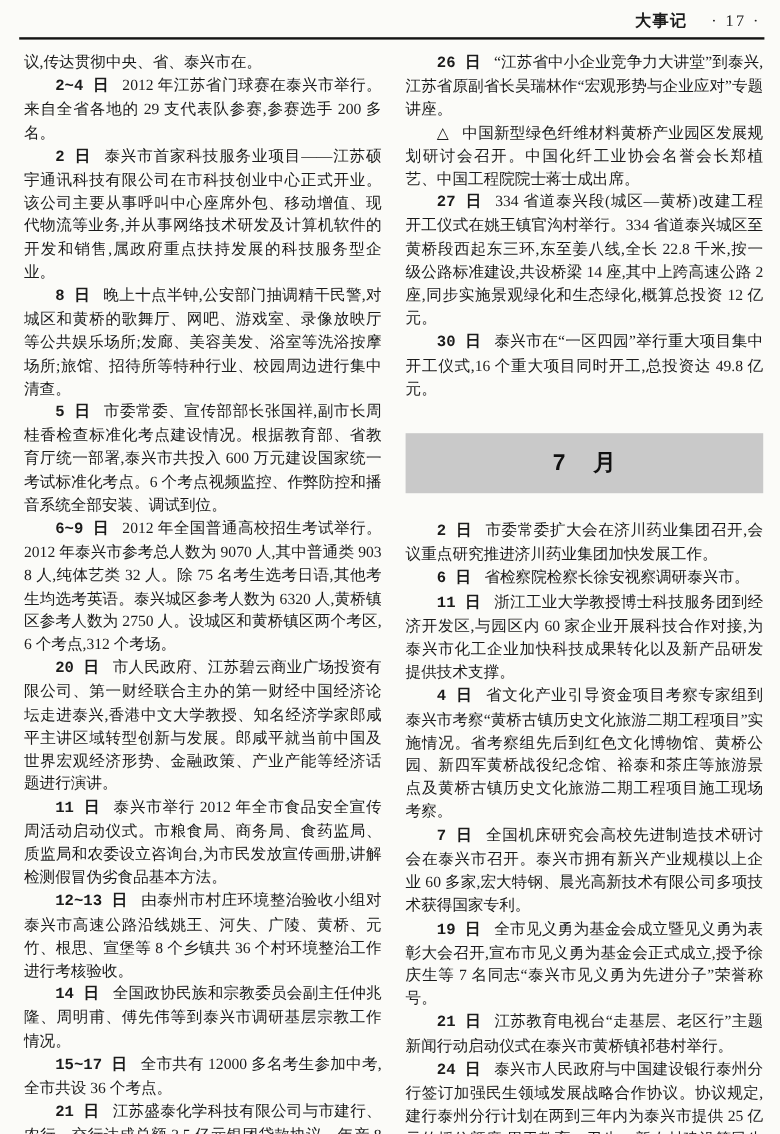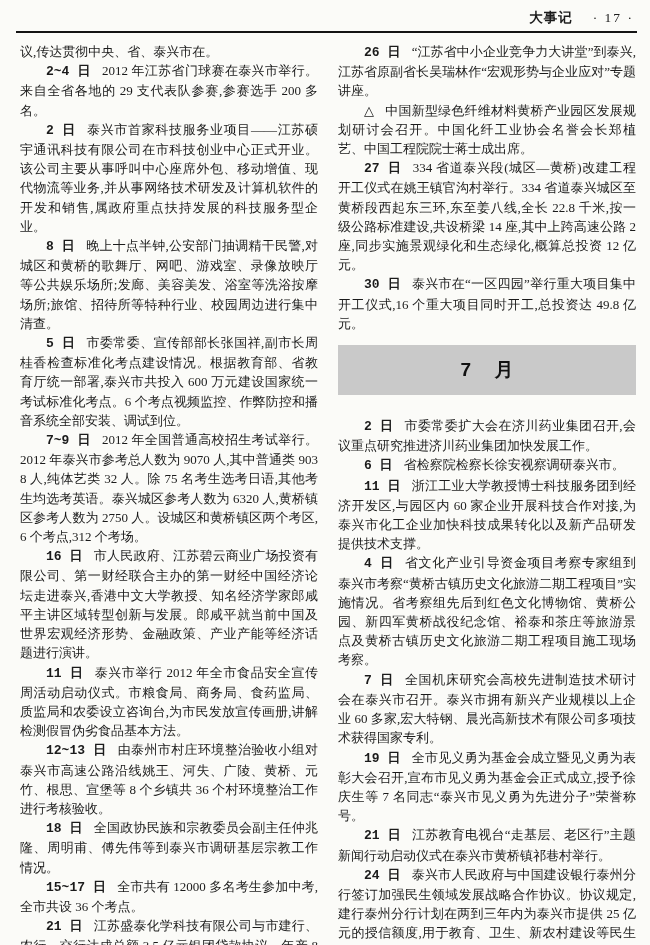--- a/index.html
+++ b/index.html
@@ -51,21 +51,21 @@
     margin-right:0.85em;
     white-space:nowrap;
   }
   .marker.plain{
     font-weight:normal;
     font-family:inherit;
   }
   .month-box{
     background:#c9c9c9;
     height:50px;
-    margin:12px 0 21px 0;
+    margin:28px 0 21px 0;
     display:flex;align-items:center;justify-content:center;
     font-family:"Liberation Sans","DejaVu Sans",sans-serif;
     font-weight:bold;
     font-size:19px;
     color:#111;
     word-spacing:18px;
   }
 </style>
 </head>
 <body>
@@ -76,25 +76,25 @@
     <span class="pageno">· 17 ·</span>
   </div>
   <div class="rule"></div>
   <div class="columns">
     <div class="col" id="left-column">
         <p class="para flush">议,传达贯彻中央、省、泰兴市在。</p>
         <p class="para"><span class="marker">2~4 日</span>2012 年江苏省门球赛在泰兴市举行。来自全省各地的 29 支代表队参赛,参赛选手 200 多名。</p>
         <p class="para"><span class="marker">2 日</span>泰兴市首家科技服务业项目——江苏硕宇通讯科技有限公司在市科技创业中心正式开业。该公司主要从事呼叫中心座席外包、移动增值、现代物流等业务,并从事网络技术研发及计算机软件的开发和销售,属政府重点扶持发展的科技服务型企业。</p>
         <p class="para"><span class="marker">8 日</span>晚上十点半钟,公安部门抽调精干民警,对城区和黄桥的歌舞厅、网吧、游戏室、录像放映厅等公共娱乐场所;发廊、美容美发、浴室等洗浴按摩场所;旅馆、招待所等特种行业、校园周边进行集中清查。</p>
         <p class="para"><span class="marker">5 日</span>市委常委、宣传部部长张国祥,副市长周桂香检查标准化考点建设情况。根据教育部、省教育厅统一部署,泰兴市共投入 600 万元建设国家统一考试标准化考点。6 个考点视频监控、作弊防控和播音系统全部安装、调试到位。</p>
-        <p class="para"><span class="marker">7~9 日</span>2012 年全国普通高校招生考试举行。2012 年泰兴市参考总人数为 9070 人,其中普通类 9038 人,纯体艺类 32 人。除 75 名考生选考日语,其他考生均选考英语。泰兴城区参考人数为 6320 人,黄桥镇区参考人数为 2750 人。设城区和黄桥镇区两个考区,6 个考点,312 个考场。</p>
-        <p class="para"><span class="marker">16 日</span>市人民政府、江苏碧云商业广场投资有限公司、第一财经联合主办的第一财经中国经济论坛走进泰兴,香港中文大学教授、知名经济学家郎咸平主讲区域转型创新与发展。郎咸平就当前中国及世界宏观经济形势、金融政策、产业产能等经济话题进行演讲。</p>
+        <p class="para"><span class="marker">6~9 日</span>2012 年全国普通高校招生考试举行。2012 年泰兴市参考总人数为 9070 人,其中普通类 9038 人,纯体艺类 32 人。除 75 名考生选考日语,其他考生均选考英语。泰兴城区参考人数为 6320 人,黄桥镇区参考人数为 2750 人。设城区和黄桥镇区两个考区,6 个考点,312 个考场。</p>
+        <p class="para"><span class="marker">20 日</span>市人民政府、江苏碧云商业广场投资有限公司、第一财经联合主办的第一财经中国经济论坛走进泰兴,香港中文大学教授、知名经济学家郎咸平主讲区域转型创新与发展。郎咸平就当前中国及世界宏观经济形势、金融政策、产业产能等经济话题进行演讲。</p>
         <p class="para"><span class="marker">11 日</span>泰兴市举行 2012 年全市食品安全宣传周活动启动仪式。市粮食局、商务局、食药监局、质监局和农委设立咨询台,为市民发放宣传画册,讲解检测假冒伪劣食品基本方法。</p>
         <p class="para"><span class="marker">12~13 日</span>由泰州市村庄环境整治验收小组对泰兴市高速公路沿线姚王、河失、广陵、黄桥、元竹、根思、宣堡等 8 个乡镇共 36 个村环境整治工作进行考核验收。</p>
-        <p class="para"><span class="marker">18 日</span>全国政协民族和宗教委员会副主任仲兆隆、周明甫、傅先伟等到泰兴市调研基层宗教工作情况。</p>
+        <p class="para"><span class="marker">14 日</span>全国政协民族和宗教委员会副主任仲兆隆、周明甫、傅先伟等到泰兴市调研基层宗教工作情况。</p>
         <p class="para"><span class="marker">15~17 日</span>全市共有 12000 多名考生参加中考,全市共设 36 个考点。</p>
         <p class="para"><span class="marker">21 日</span>江苏盛泰化学科技有限公司与市建行、农行、交行达成总额 3.5 亿元银团贷款协议。年产 8 万吨天然脂肪醇和年产 12 万吨非离子表面活性剂,未来将达到年收入 80 亿元的产业规模。</p>
       </div>
     <div class="col">
       <div id="right-column-top">
           <p class="para"><span class="marker">26 日</span>“江苏省中小企业竞争力大讲堂”到泰兴,江苏省原副省长吴瑞林作“宏观形势与企业应对”专题讲座。</p>
           <p class="para"><span class="marker plain">△</span>中国新型绿色纤维材料黄桥产业园区发展规划研讨会召开。中国化纤工业协会名誉会长郑植艺、中国工程院院士蒋士成出席。</p>
           <p class="para"><span class="marker">27 日</span>334 省道泰兴段(城区—黄桥)改建工程开工仪式在姚王镇官沟村举行。334 省道泰兴城区至黄桥段西起东三环,东至姜八线,全长 22.8 千米,按一级公路标准建设,共设桥梁 14 座,其中上跨高速公路 2 座,同步实施景观绿化和生态绿化,概算总投资 12 亿元。</p>
           <p class="para"><span class="marker">30 日</span>泰兴市在“一区四园”举行重大项目集中开工仪式,16 个重大项目同时开工,总投资达 49.8 亿元。</p>
         </div>

